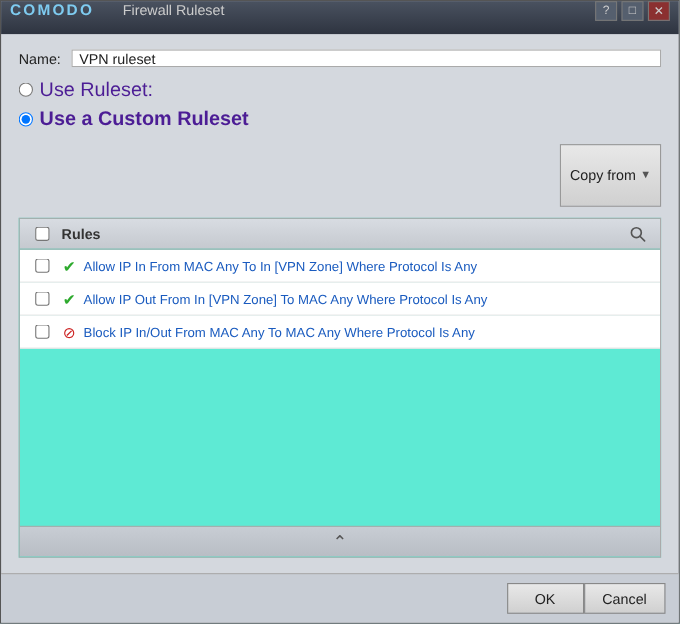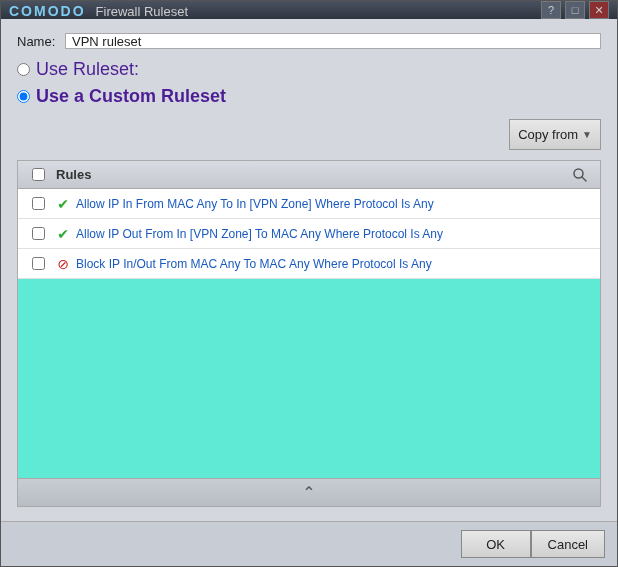--- a/index.html
+++ b/index.html
@@ -18,42 +18,42 @@
       width: 618px;
       height: 567px;
       background: #d4d8de;
       border: 1px solid #555;
       display: flex;
       flex-direction: column;
       box-shadow: 2px 2px 8px rgba(0,0,0,0.5);
     }
     .title-bar {
       background: linear-gradient(180deg, #4a5260 0%, #2e3440 100%);
-      height: 18px;
-      display: flex;
-      align-items: flex-end;
+      height: 30px;
+      display: flex;
+      align-items: flex-start;
       padding: 0 8px;
       flex-shrink: 0;
     }
     .title-bar-logo {
       display: flex;
       align-items: center;
       gap: 4px;
       flex: 1;
     }
     .logo-comodo {
       color: #7ecbf0;
       font-weight: bold;
       font-size: 14px;
       letter-spacing: 2px;
     }
     .title-text {
       color: #ccc;
       font-size: 13px;
-      margin-left: 6px;
+      margin-left: 22px;
     }
     .title-controls {
       display: flex;
       gap: 4px;
     }
     .title-btn {
       width: 20px;
       height: 18px;
       background: #555f6e;
       border: 1px solid #777;
@@ -117,21 +117,21 @@
       display: flex;
       align-items: center;
       justify-content: flex-end;
       margin-top: 2px;
     }
     .copy-from-btn {
       display: flex;
       align-items: center;
       background: linear-gradient(180deg, #e8e8e8 0%, #d0d0d0 100%);
       border: 1px solid #999;
-      padding: 7px 8px;
+      padding: 20px 8px;
       cursor: pointer;
       font-size: 13px;
       color: #222;
       gap: 4px;
       user-select: none;
     }
     .copy-from-btn .arrow {
       font-size: 10px;
       color: #555;
     }

